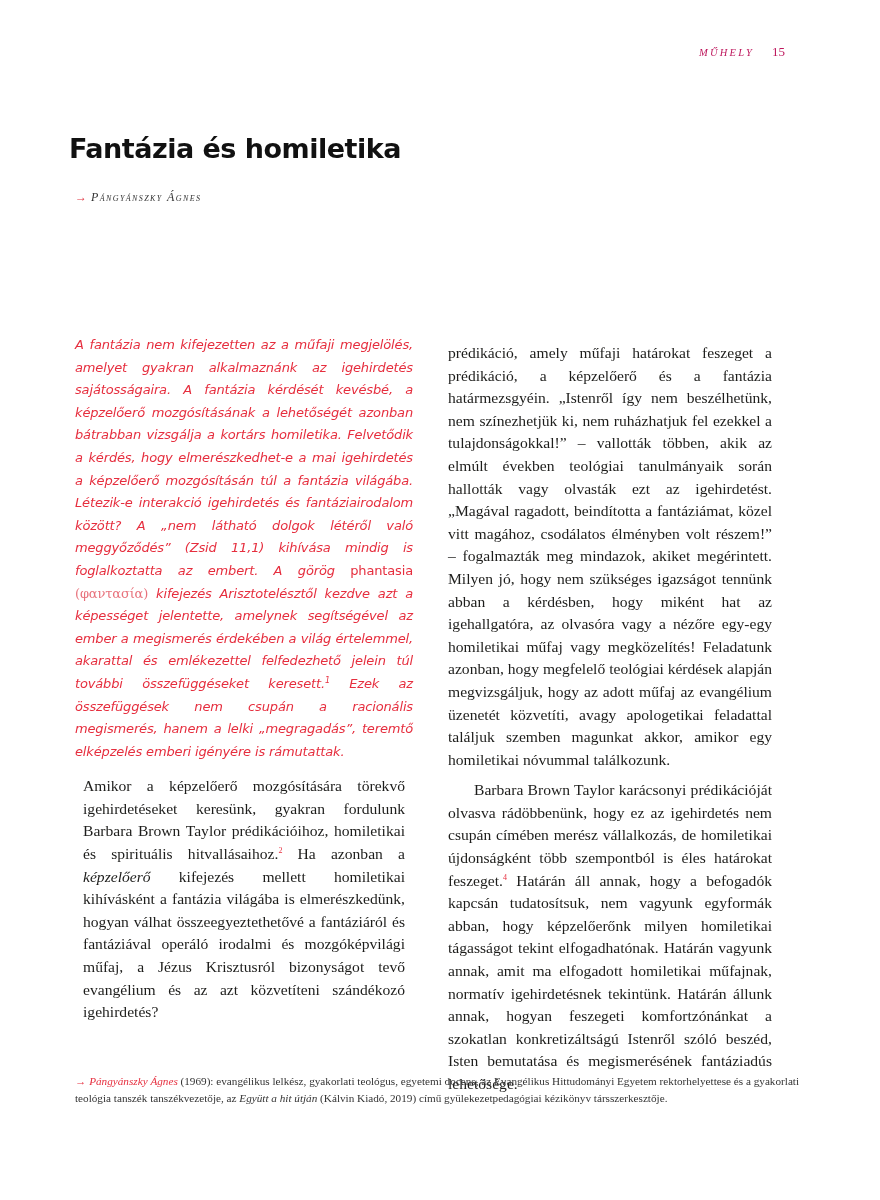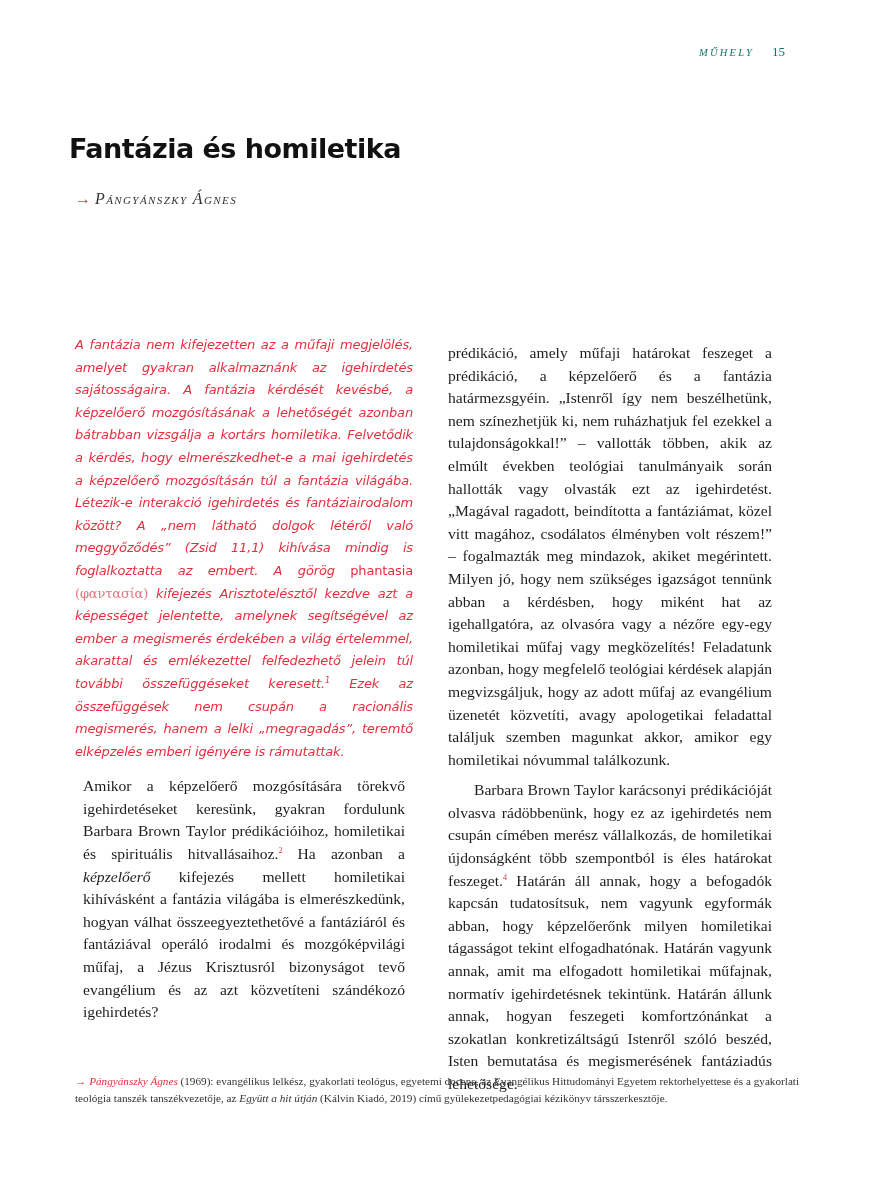--- a/index.html
+++ b/index.html
@@ -1,31 +1,31 @@
 <!DOCTYPE html>
 <html><head>
 <meta charset="utf-8">
 <style>
   html, body { margin: 0; padding: 0; background: #ffffff; }
   body { width: 880px; height: 1200px; position: relative; overflow: hidden; color: #1d1d1b; }
   .running-head {
     position: absolute; top: 44px; right: 95px;
-    font-family: "Liberation Serif", serif; font-size: 12px; color: #0f766e;
+    font-family: "Liberation Serif", serif; font-size: 12px; color: #be185d;
     display: flex; align-items: baseline; gap: 18px;
   }
   .running-head .section { font-style: italic; letter-spacing: 2.2px; font-size: 10.5px; }
   .running-head .page { font-size: 13px; }
   h1.title {
     position: absolute; left: 69px; top: 133px; margin: 0;
     font-family: "DejaVu Sans", sans-serif; font-weight: bold; font-size: 27px;
     color: #111; letter-spacing: -0.5px;
   }
   .author {
     position: absolute; left: 75px; top: 190px;
-    font-family: "Liberation Serif", serif; font-style: italic; font-size: 16px;
+    font-family: "Liberation Serif", serif; font-style: italic; font-size: 12px;
     color: #333; letter-spacing: 1.4px; font-variant: small-caps;
   }
   .author .arrow { color: #e0313d; font-style: normal; margin-right: 4px; letter-spacing: 0; }
   .col { position: absolute; width: 338px; }
   .col-left { left: 75px; top: 334px; }
   .col-right { left: 440px; top: 334px; width: 340px; }
   .abstract {
     font-family: "DejaVu Sans", sans-serif; font-style: italic; font-size: 13px;
     line-height: 22.6px; color: #e62e3e; text-align: justify; margin: 0 0 12px 0;
     letter-spacing: -0.15px;

